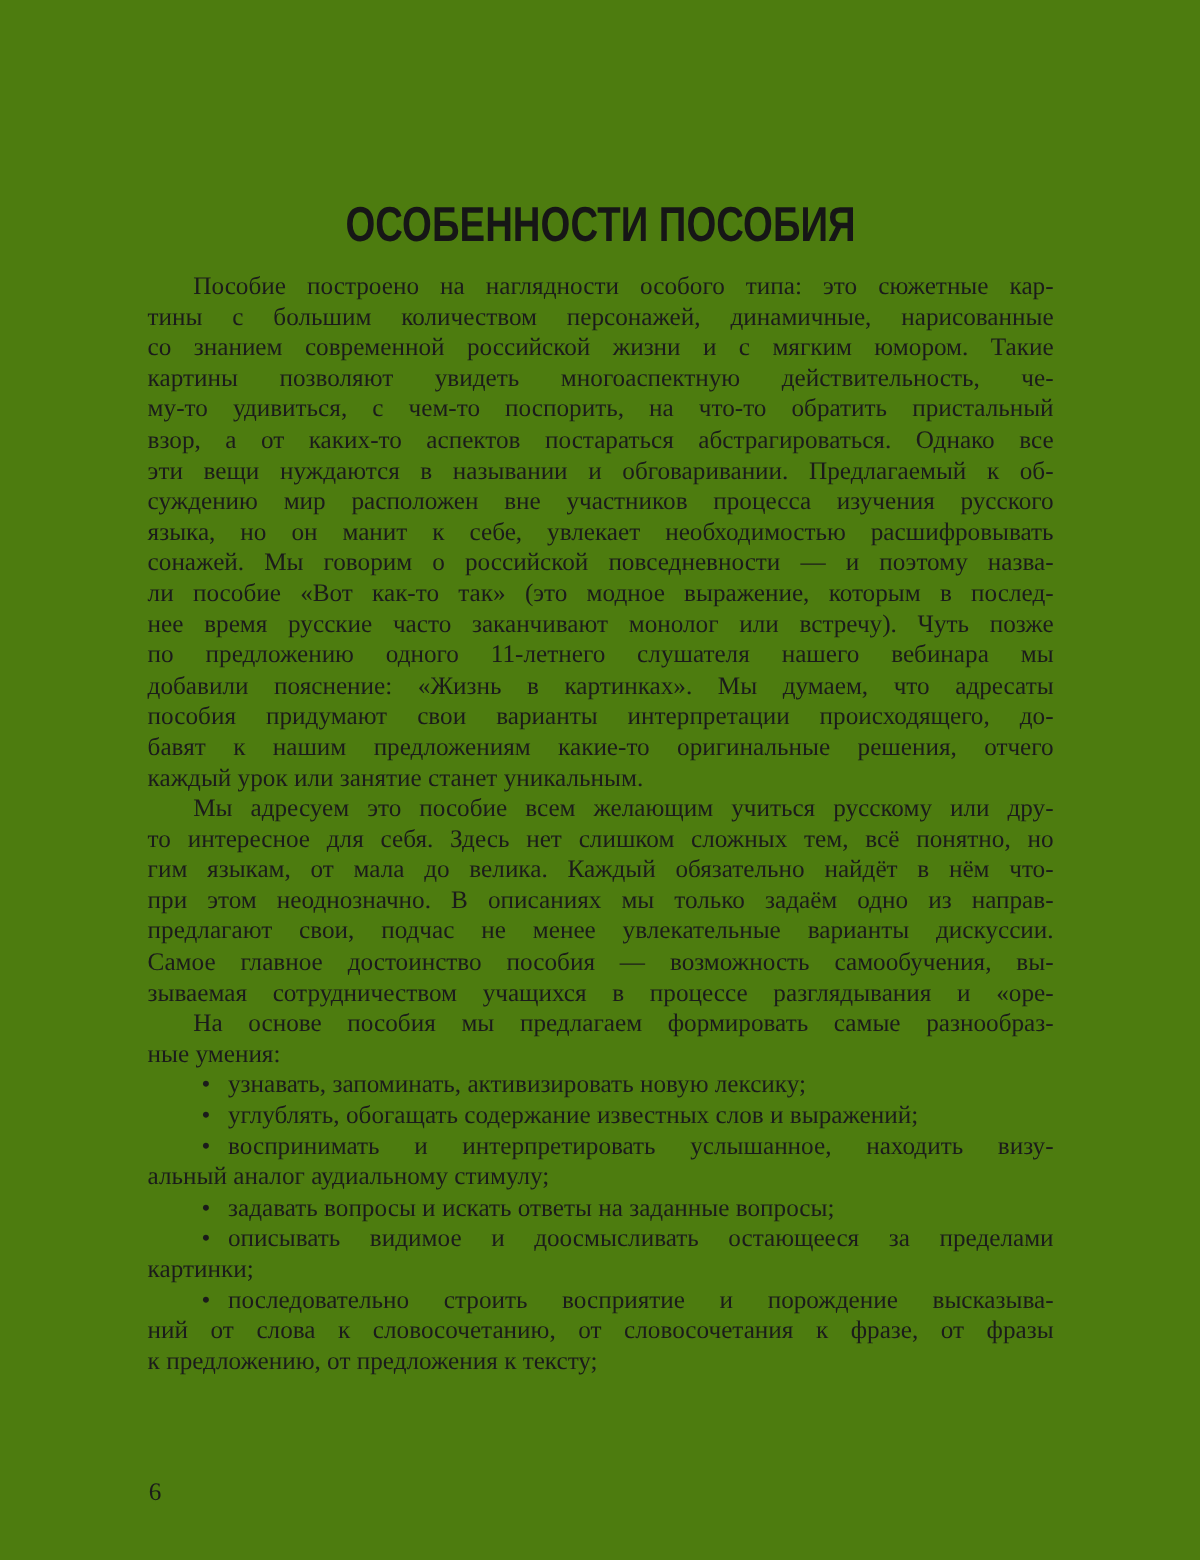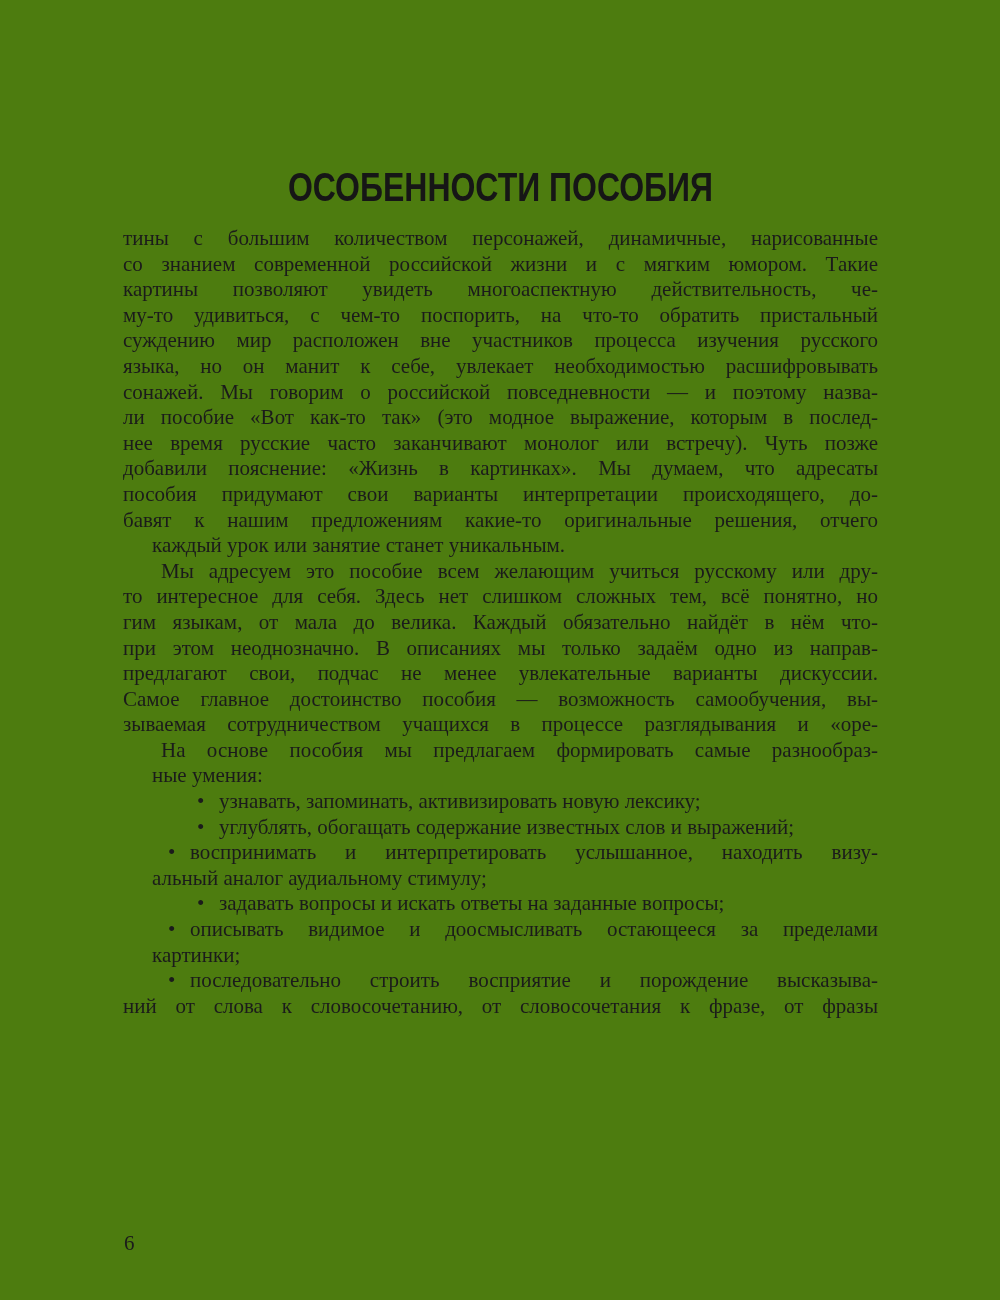--- a/index.html
+++ b/index.html
@@ -37,21 +37,20 @@
     line-height: 25.6px;
   }
   .line {
     height: 25.6px;
     text-align: justify;
     text-align-last: justify;
     white-space: normal;
   }
   .line.natural {
     text-align-last: left;
-    margin-left: 29px;
   }
   .line.para-first {
     text-indent: 38px;
   }
   .line.bullet-first {
     position: relative;
     padding-left: 67px;
     box-sizing: border-box;
   }
   .bullet {
@@ -66,29 +65,33 @@
     font-size: 21px;
     line-height: 25.6px;
   }
 </style>
 </head>
 <body>
 
 <div class="page">
   <div class="title">ОСОБЕННОСТИ ПОСОБИЯ</div>
   <div class="body-text">
+      <div class="line para-first">Пособие построено на наглядности особого типа: это сюжетные кар-</div>
       <div class="line">тины с большим количеством персонажей, динамичные, нарисованные</div>
       <div class="line">со знанием современной российской жизни и с мягким юмором. Такие</div>
       <div class="line">картины позволяют увидеть многоаспектную действительность, че-</div>
       <div class="line">му-то удивиться, с чем-то поспорить, на что-то обратить пристальный</div>
+      <div class="line">взор, а от каких-то аспектов постараться абстрагироваться. Однако все</div>
+      <div class="line">эти вещи нуждаются в назывании и обговаривании. Предлагаемый к об-</div>
       <div class="line">суждению мир расположен вне участников процесса изучения русского</div>
       <div class="line">языка, но он манит к себе, увлекает необходимостью расшифровывать</div>
       <div class="line">сонажей. Мы говорим о российской повседневности — и поэтому назва-</div>
       <div class="line">ли пособие «Вот как-то так» (это модное выражение, которым в послед-</div>
       <div class="line">нее время русские часто заканчивают монолог или встречу). Чуть позже</div>
+      <div class="line">по предложению одного 11-летнего слушателя нашего вебинара мы</div>
       <div class="line">добавили пояснение: «Жизнь в картинках». Мы думаем, что адресаты</div>
       <div class="line">пособия придумают свои варианты интерпретации происходящего, до-</div>
       <div class="line">бавят к нашим предложениям какие-то оригинальные решения, отчего</div>
       <div class="line natural">каждый урок или занятие станет уникальным.</div>
       <div class="line para-first">Мы адресуем это пособие всем желающим учиться русскому или дру-</div>
       <div class="line">то интересное для себя. Здесь нет слишком сложных тем, всё понятно, но</div>
       <div class="line">гим языкам, от мала до велика. Каждый обязательно найдёт в нём что-</div>
       <div class="line">при этом неоднозначно. В описаниях мы только задаём одно из направ-</div>
       <div class="line">предлагают свои, подчас не менее увлекательные варианты дискуссии.</div>
       <div class="line">Самое главное достоинство пособия — возможность самообучения, вы-</div>
@@ -97,15 +100,16 @@
       <div class="line natural">ные умения:</div>
       <div class="line natural bullet-first"><span class="bullet">•</span><span>узнавать, запоминать, активизировать новую лексику;</span></div>
       <div class="line natural bullet-first"><span class="bullet">•</span><span>углублять, обогащать содержание известных слов и выражений;</span></div>
       <div class="line bullet-first"><span class="bullet">•</span><span>воспринимать и интерпретировать услышанное, находить визу-</span></div>
       <div class="line natural">альный аналог аудиальному стимулу;</div>
       <div class="line natural bullet-first"><span class="bullet">•</span><span>задавать вопросы и искать ответы на заданные вопросы;</span></div>
       <div class="line bullet-first"><span class="bullet">•</span><span>описывать видимое и доосмысливать остающееся за пределами</span></div>
       <div class="line natural">картинки;</div>
       <div class="line bullet-first"><span class="bullet">•</span><span>последовательно строить восприятие и порождение высказыва-</span></div>
       <div class="line">ний от слова к словосочетанию, от словосочетания к фразе, от фразы</div>
+      <div class="line natural">к предложению, от предложения к тексту;</div>
     </div>
   <div class="page-number">6</div>
 </div>
 
 </body></html>

